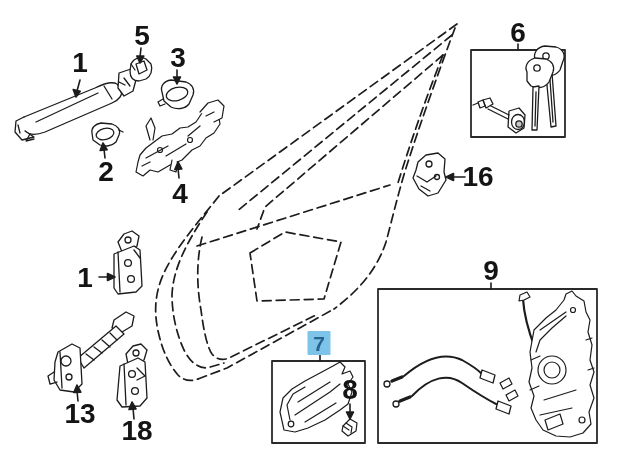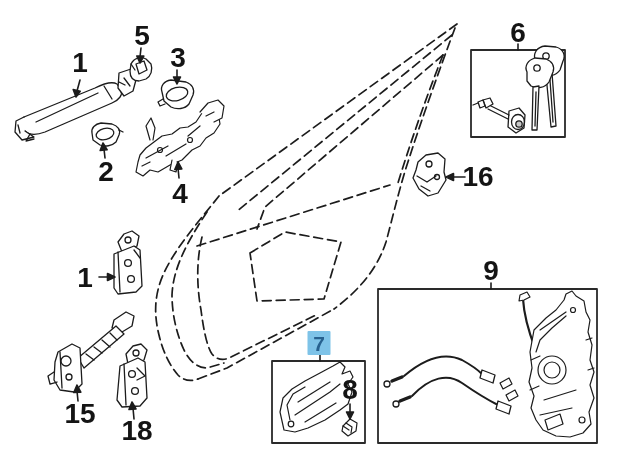--- a/index.html
+++ b/index.html
@@ -215,14 +215,14 @@
 <div class="callout" style="left:178px;top:58px">3</div>
 <div class="callout" style="left:180px;top:194px">4</div>
 <div class="callout" style="left:142px;top:36px">5</div>
 <div class="callout" style="left:518px;top:33px">6</div>
 <div class="callout sel" style="left:319px;top:343px;background:#7ec3e8;color:#27618f">7</div>
 <div class="callout" style="left:350px;top:390px">8</div>
 <div class="callout" style="left:491px;top:271px">9</div>
 <div class="callout" style="left:478px;top:177px">16</div>
 <div class="callout" style="left:85px;top:278px">1</div>
 <div class="callout" style="left:137px;top:431px">18</div>
-<div class="callout" style="left:80px;top:414px">15</div>
+<div class="callout" style="left:80px;top:414px">13</div>
 </div>
 
 </body></html>

